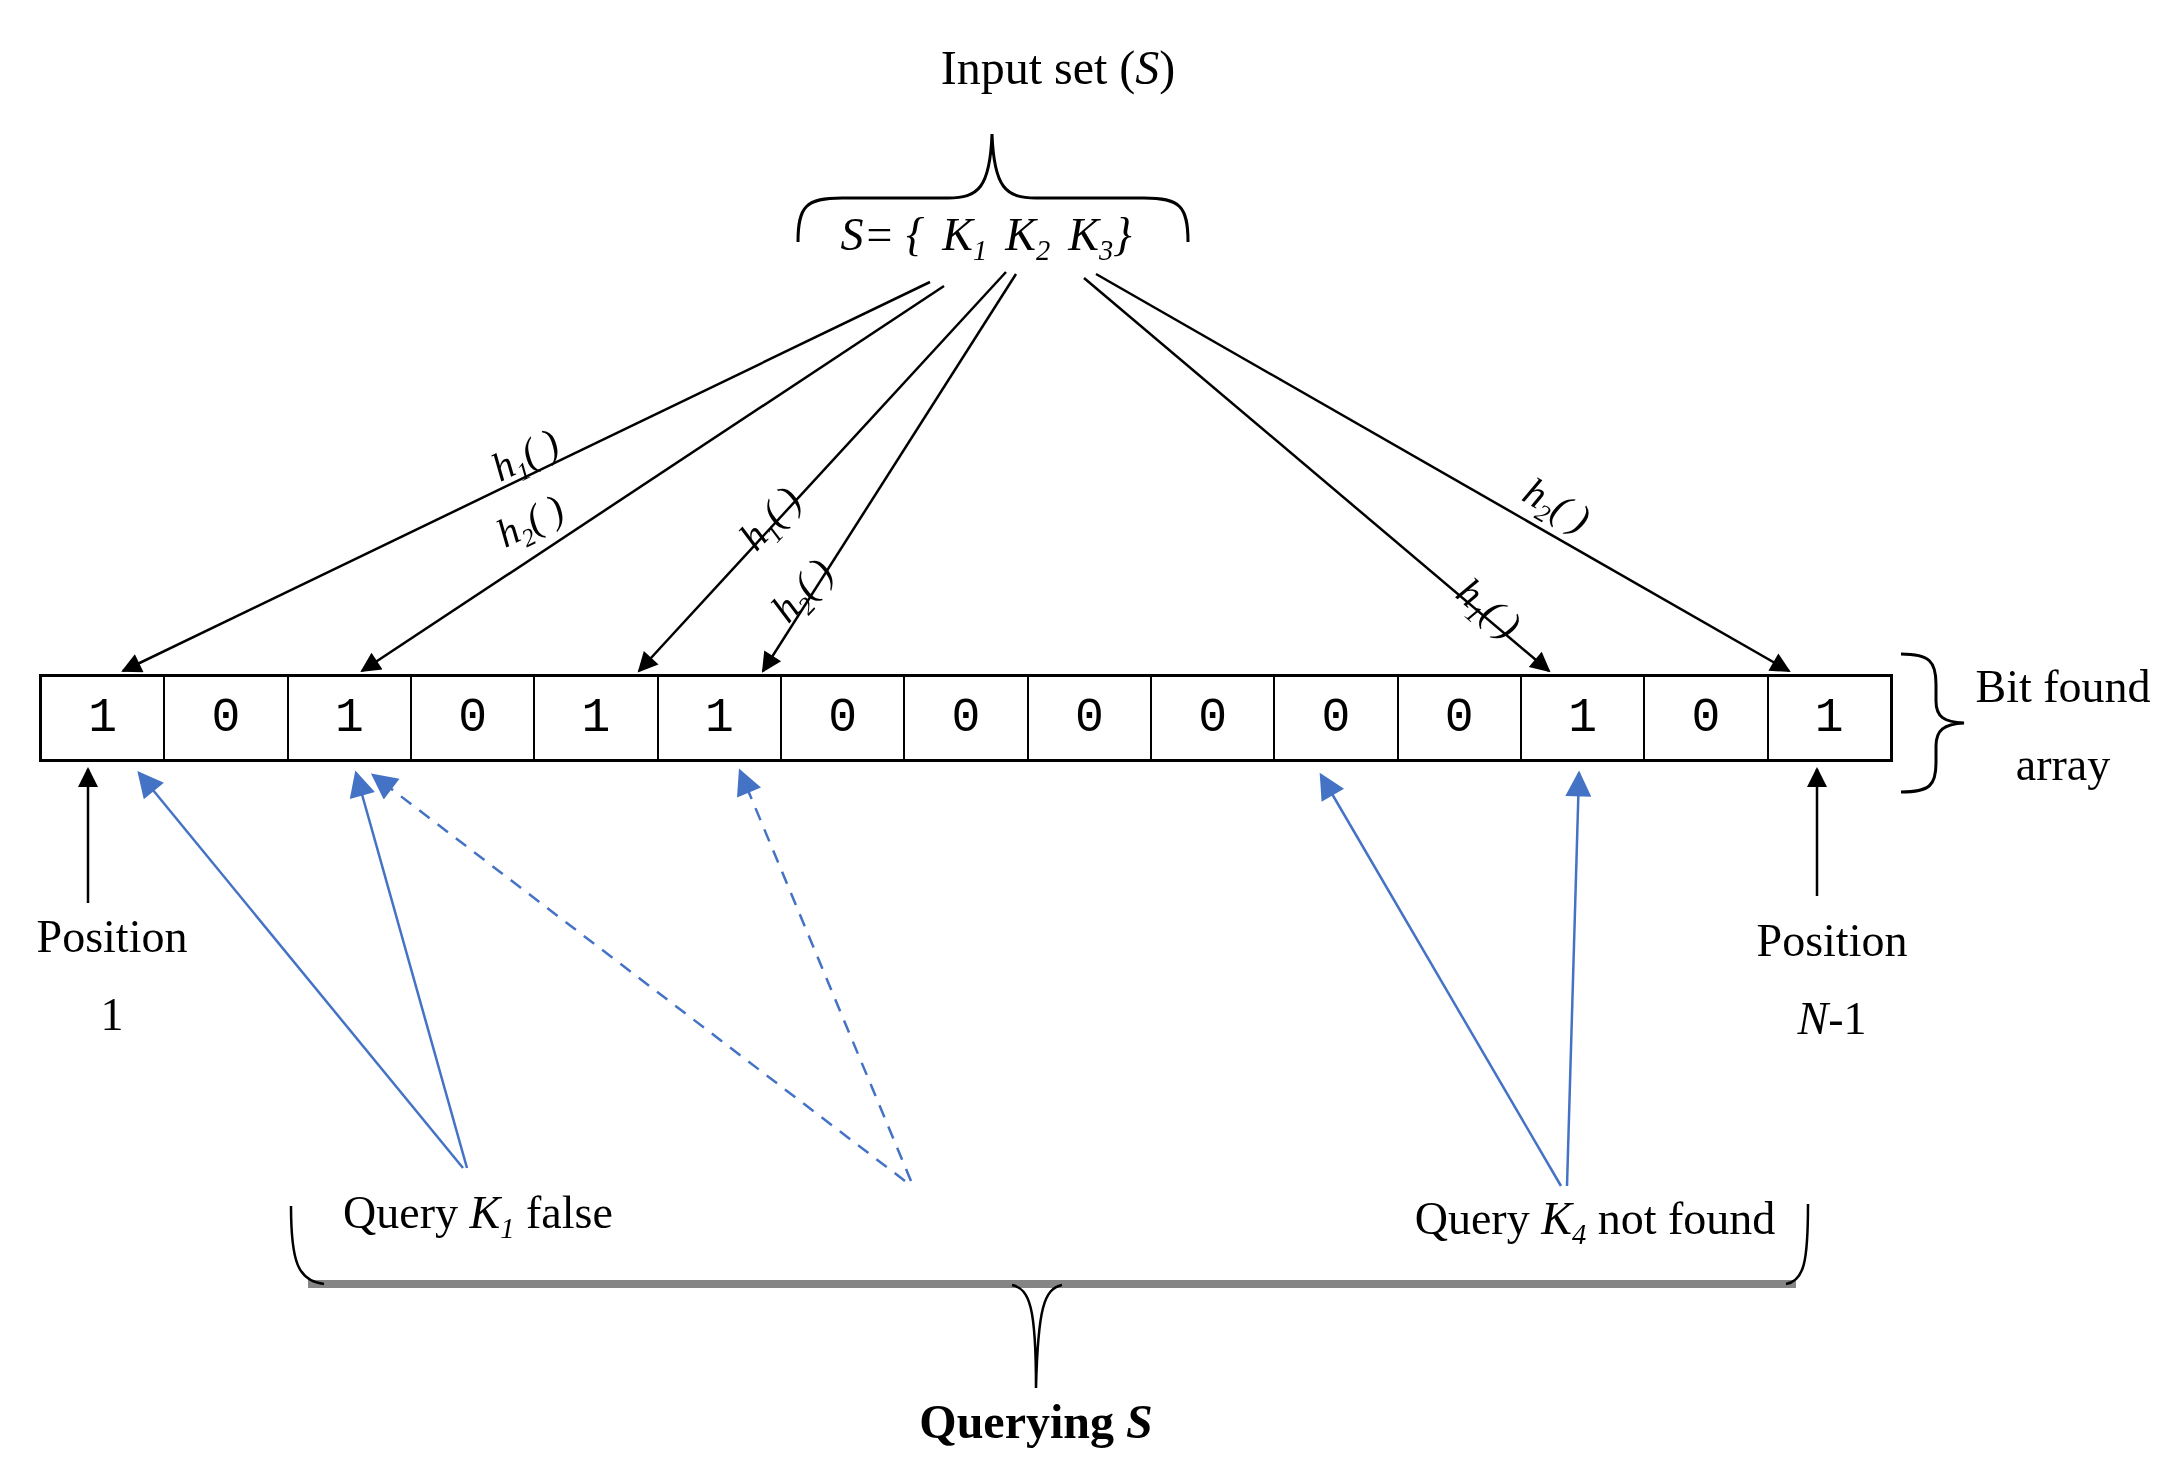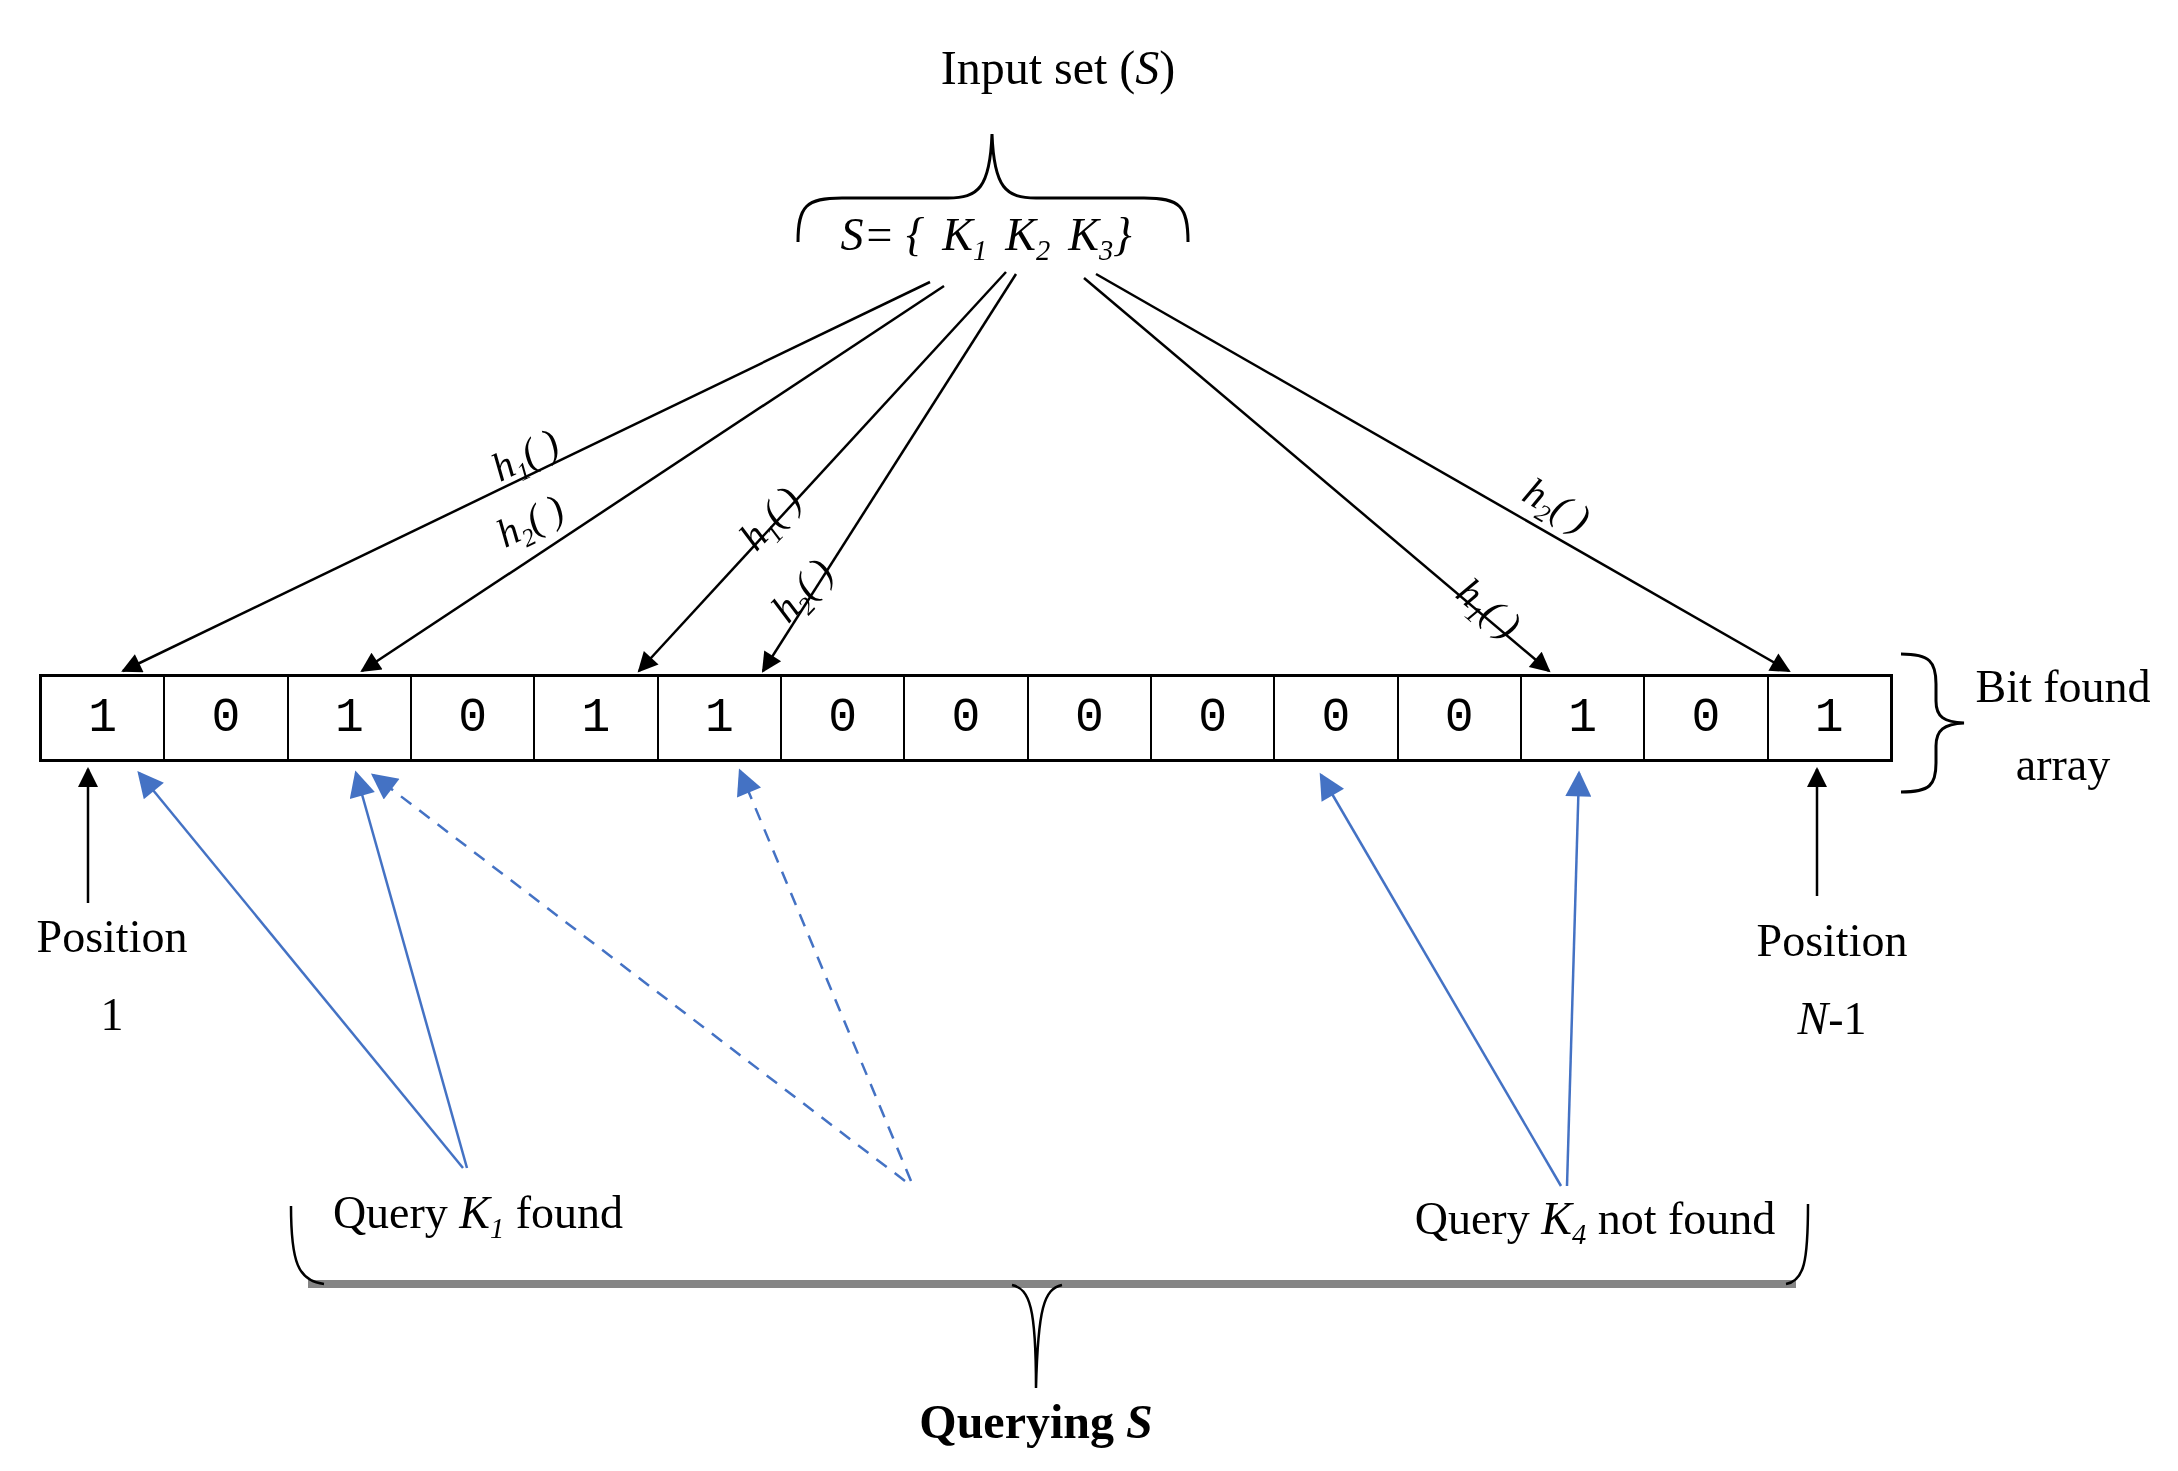--- a/index.html
+++ b/index.html
@@ -110,18 +110,18 @@
     <div class="bit-cell">1</div>
     <div class="bit-cell">0</div>
     <div class="bit-cell">1</div>
   </div>
 
   <div class="label center t-big" style="left:2063px;top:648px;"><span>Bit found</span><br><span>array</span></div>
 
   <div class="label center t-big" style="left:112px;top:898px;"><span>Position</span><br><span>1</span></div>
   <div class="label center t-big" style="left:1832px;top:902px;"><span>Position</span><br><span class="it">N</span><span>-1</span></div>
 
-  <div class="label center t-query" style="left:478px;top:1186px;"><span>Query </span><span class="it">K</span><sub>1</sub><span> found</span></div>
+  <div class="label center t-query" style="left:478px;top:1186px;"><span>Query </span><span class="it">K</span><sub>1</sub><span> false</span></div>
   <div class="label center t-query" style="left:1595px;top:1192px;"><span>Query </span><span class="it">K</span><sub>4</sub><span> not found</span></div>
 
   <div class="label center t-title" style="left:1036px;top:1394px;font-weight:bold;"><span>Querying </span><span class="it">S</span></div>
 
 </div>
 
 </body></html>

